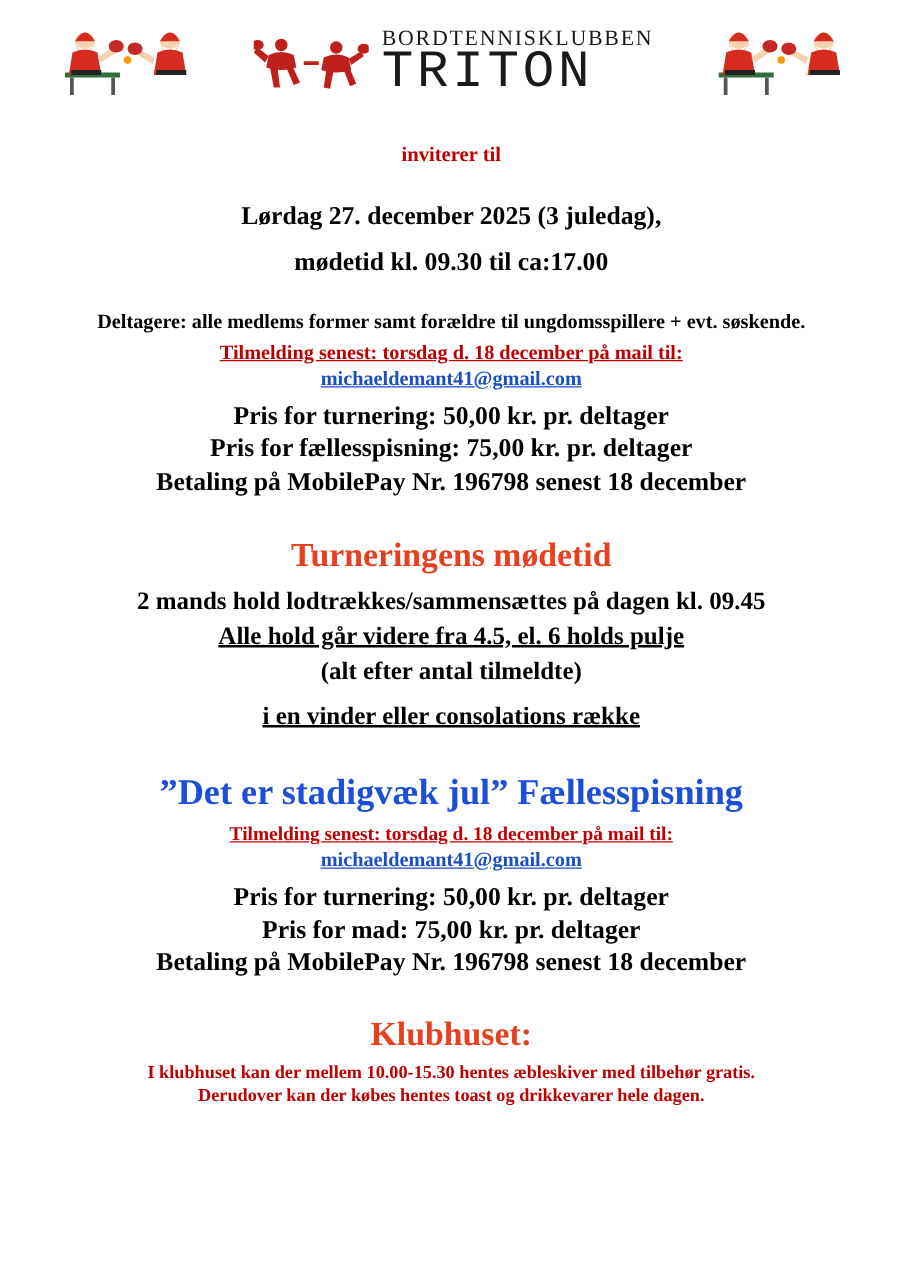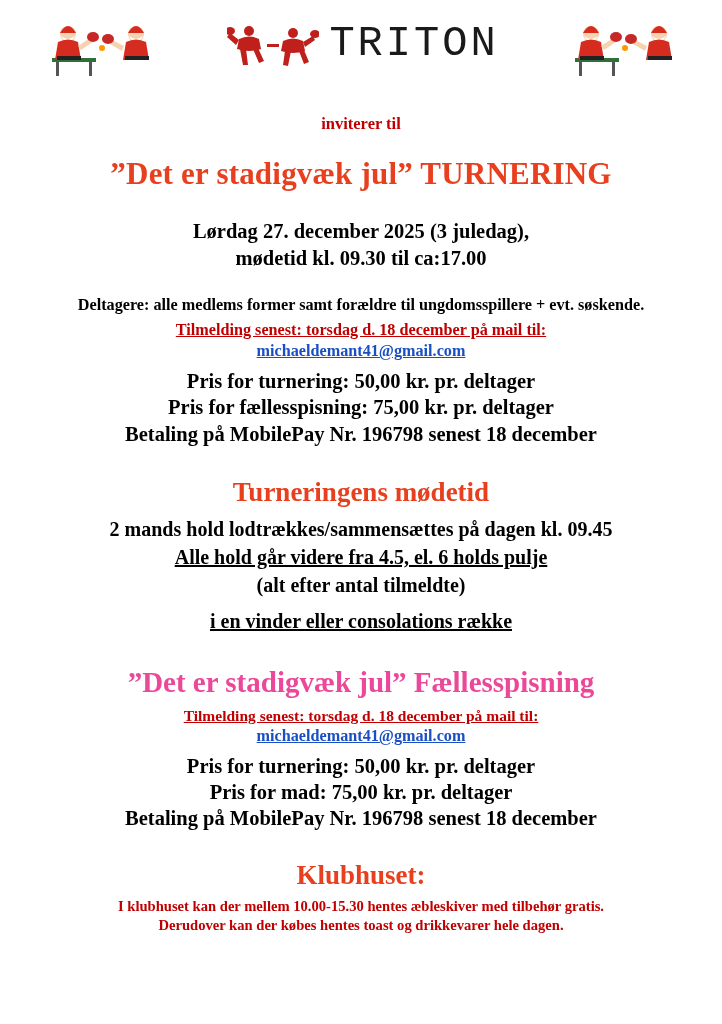--- a/index.html
+++ b/index.html
@@ -137,21 +137,21 @@
   .forloeb-line {
     font-weight: bold;
     font-size: 20px;
     margin-top: 8px;
     line-height: 1.3;
   }
   .underline {
     text-decoration: underline;
   }
   .title-second {
-    color: #ec4899;
+    color: #1d4ed8;
     font-weight: bold;
     font-size: 29px;
     margin-top: 32px;
   }
   .date-line2 {
     font-weight: bold;
     font-size: 20.5px;
     margin-top: 8px;
   }
   .signup-red-small {
@@ -228,20 +228,21 @@
               <path d="M58 29 l-2 14 l5 1 l3 -15 z"></path>
               <path d="M72 29 l5 13 l5 -2 l-5 -12 z"></path>
               <path d="M76 20 l10 -6 l2 4 l-10 7 z"></path>
               <ellipse cx="88" cy="12" rx="5" ry="4"></ellipse>
 
               <rect x="40" y="22" width="12" height="3"></rect>
             </g>
           </svg>
         </span>
         <span class="logo-text">
+          <span class="logo-club">BORDTENNISKLUBBEN</span>
           <span class="logo-triton">TRITON</span>
         </span>
       </div>
     </div>
 
     <div class="santa-group">
       <svg viewBox="0 0 115 62" width="115" height="62" aria-hidden="true">
         <rect x="8" y="40" width="44" height="4" fill="#2f6f3a"></rect>
         <rect x="12" y="44" width="3" height="14" fill="#555"></rect>
         <rect x="45" y="44" width="3" height="14" fill="#555"></rect>
@@ -263,24 +264,23 @@
         <ellipse cx="64" cy="21" rx="6" ry="5" fill="#c62828"></ellipse>
         <circle cx="58" cy="30" r="3" fill="#ff9800"></circle>
       </svg>
     </div>
   </div>
 
   <div class="content">
 
     <div class="inviterer">inviterer til</div>
 
-    <div class="title-main">”Det er stadigvæk jul” TURNERING</div>
 
     <div class="date-line">Lørdag 27. december 2025 (3 juledag),</div>
-    <div class="date-line" style="margin-top:0">mødetid kl. 09.30 til ca:17.00</div>
+    <div class="date-line" style="margin-top:10px">mødetid kl. 09.30 til ca:17.00</div>
 
     <div class="participants">Deltagere: alle medlems former samt forældre til ungdomsspillere + evt. søskende.</div>
 
     <div class="signup-red">Tilmelding senest: torsdag d. 18 december på mail til:</div>
     <div class="mail-link">michaeldemant41@gmail.com</div>
 
     <div class="price-line">Pris for turnering: 50,00 kr. pr. deltager</div>
     <div class="price-line" style="margin-top:0">Pris for fællesspisning: 75,00 kr. pr. deltager</div>
     <div class="price-line" style="margin-top:0">Betaling på MobilePay Nr. 196798 senest 18 december</div>
 

